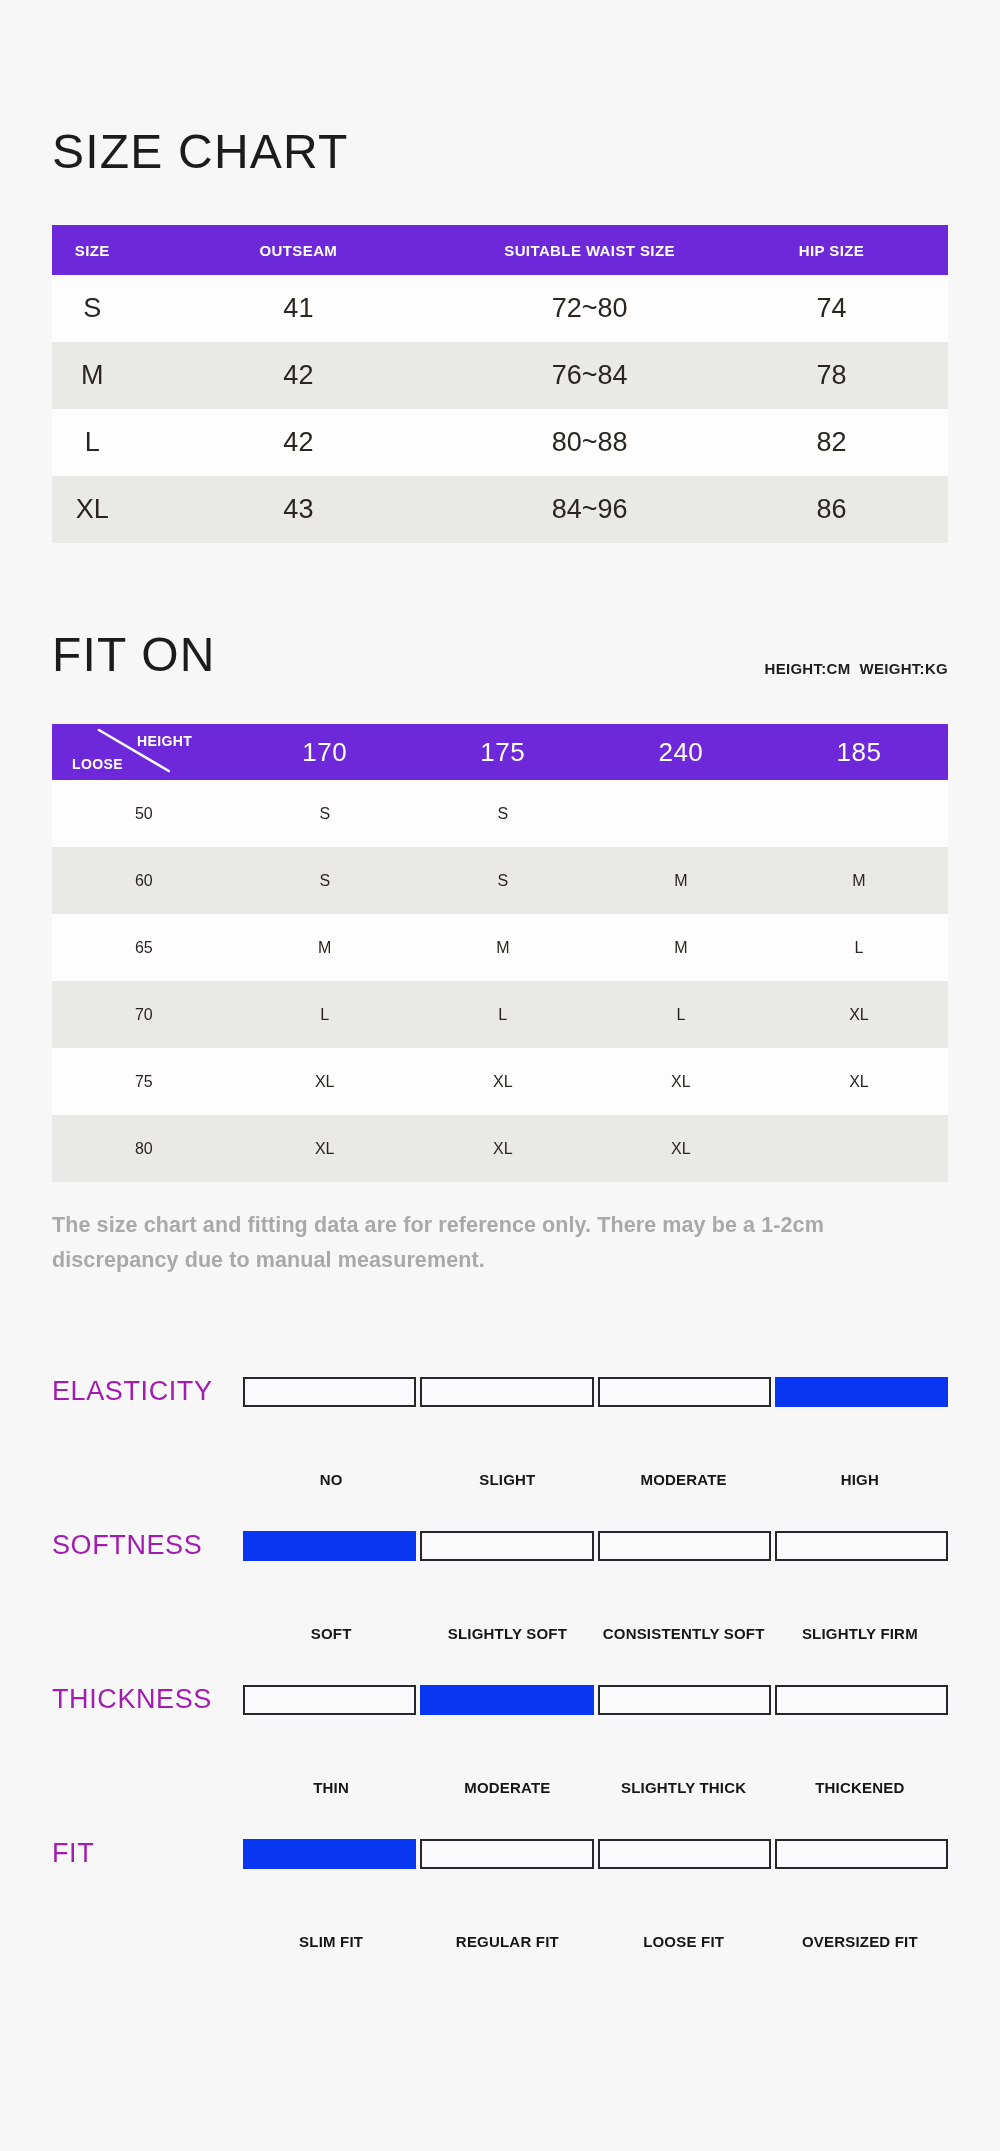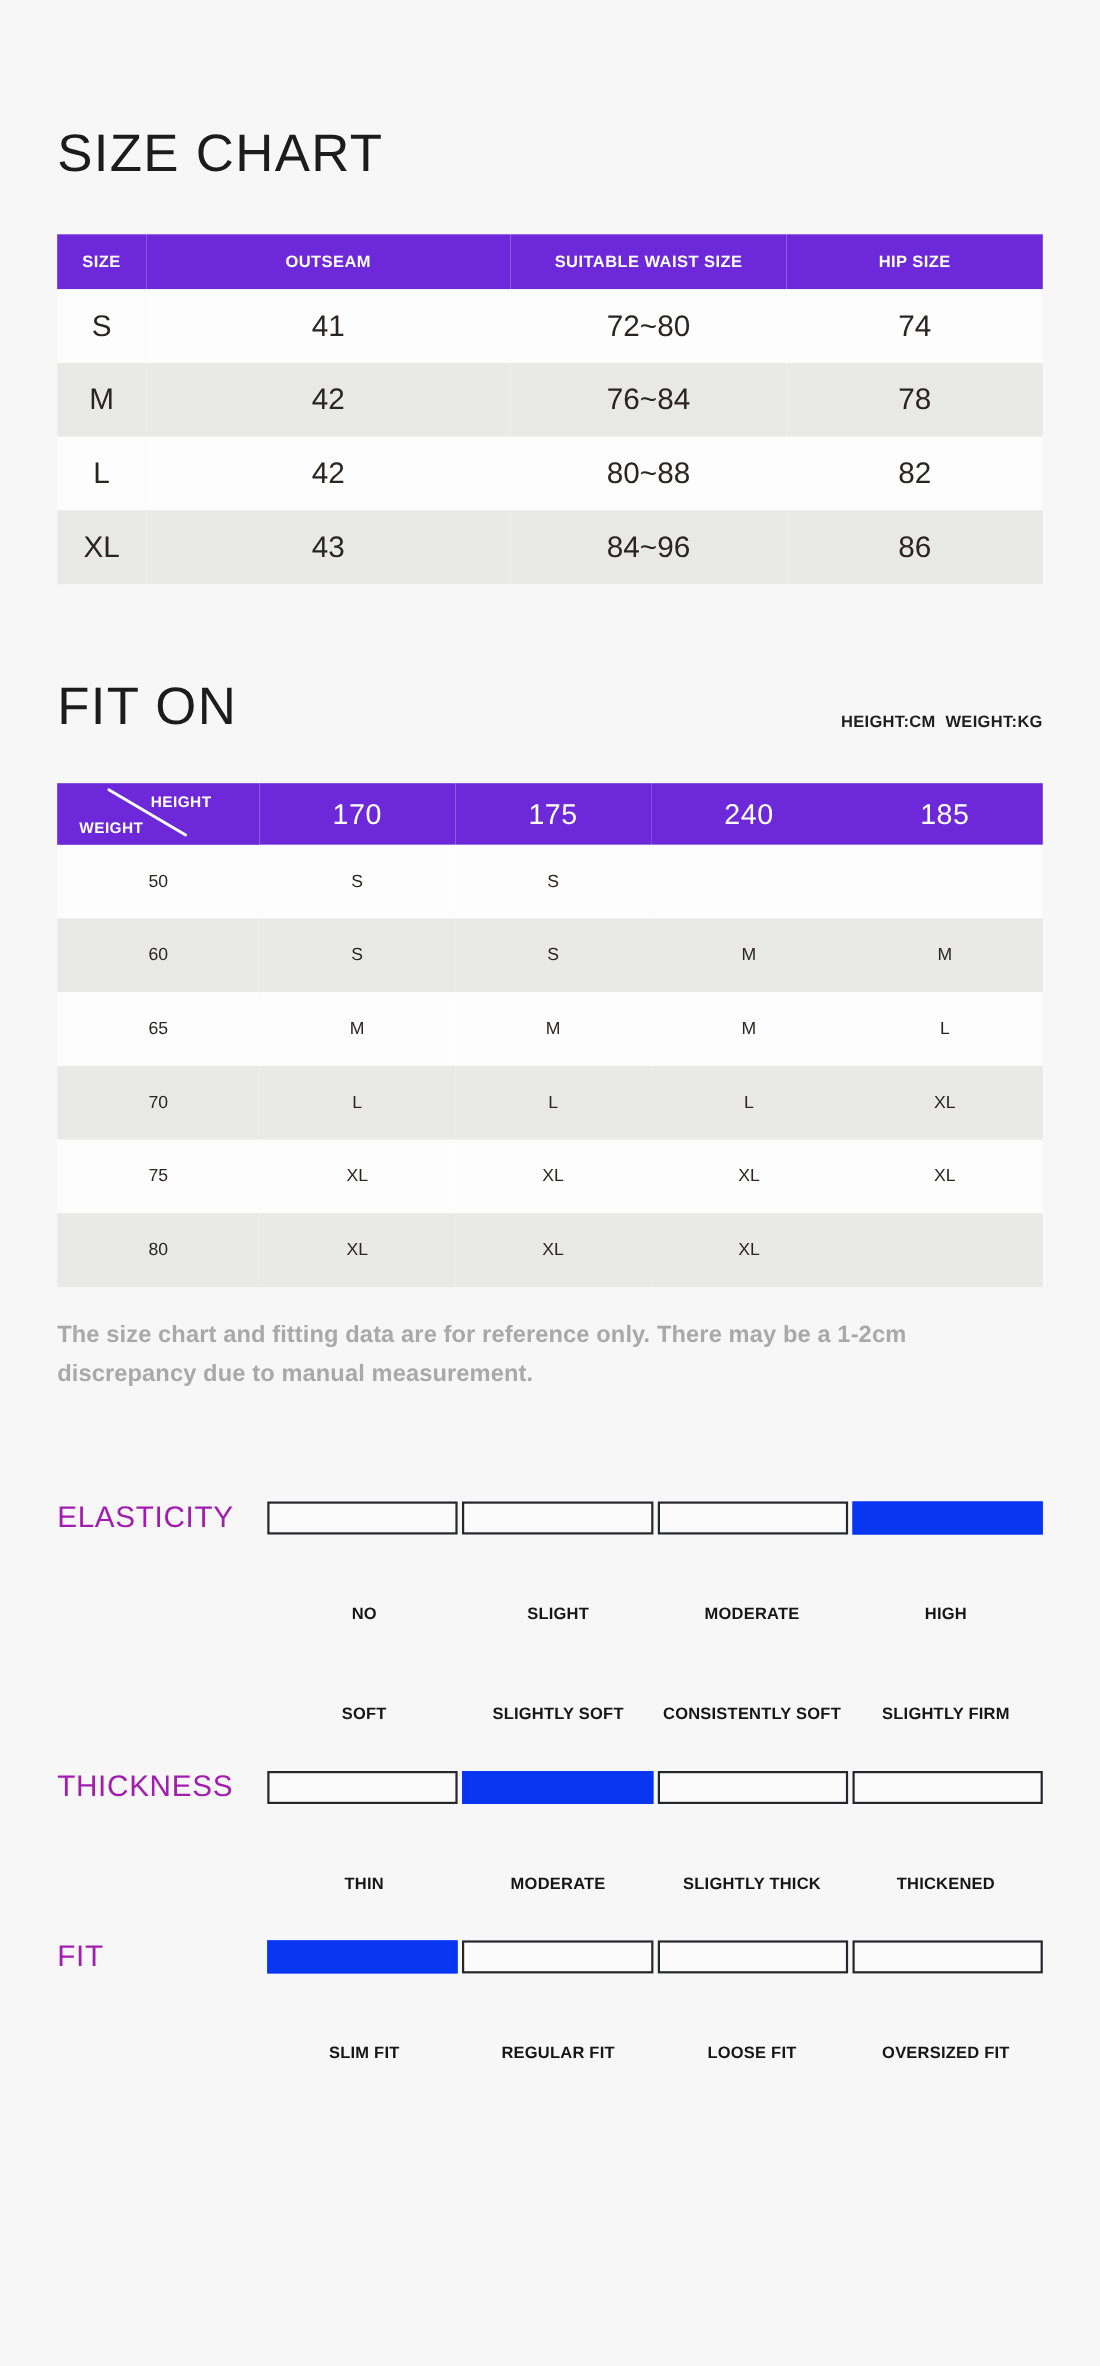--- a/index.html
+++ b/index.html
@@ -1,20 +1,20 @@
 <!DOCTYPE html>
 <html><head>
 <meta charset="utf-8">
 <style>
   html,body{margin:0;padding:0;background:#f7f7f7;}
   .page{
     width:1000px;height:2151px;background:#f7f7f7;position:relative;
     font-family:"Liberation Sans", sans-serif;color:#242120;overflow:hidden;
   }
-  .content{padding:0 52px;}
+  .content{padding:12px 52px;}
 
   
   .h1{
     font-size:48px;line-height:56px;font-weight:400;color:#1c1c1c;
     letter-spacing:1.2px;margin:0;
   }
   .size-chart-title{padding-top:112px;}
 
   
   table{border-collapse:collapse;table-layout:fixed;width:896px;}
@@ -146,21 +146,21 @@
           <col>
           <col>
         </colgroup>
       <thead>
         <tr>
           <th class="diag">
             <svg viewBox="0 0 184 56" preserveAspectRatio="none">
               <line x1="47" y1="6" x2="117" y2="47" stroke="#ffffff" stroke-width="2.6" stroke-linecap="round"></line>
             </svg>
             <span class="ax ax-col">HEIGHT</span>
-            <span class="ax ax-row">WEIGHT</span>
+            <span class="ax ax-row">LOOSE</span>
           </th>
           <th>170</th>
           <th>175</th>
           <th>240</th>
           <th>185</th>
         </tr>
       </thead>
       <tbody>
         <tr>
           <td>50</td>
@@ -223,20 +223,29 @@
         </div>
         <div class="opt-row">
           <span class="opt">NO</span>
           <span class="opt">SLIGHT</span>
           <span class="opt">MODERATE</span>
           <span class="opt">HIGH</span>
         </div>
       </div>
 
       <div class="attr-block">
+        <div class="attr-row">
+          <span class="attr-label">SOFTNESS</span>
+          <div class="bar">
+            <div class="seg filled"></div>
+            <div class="seg"></div>
+            <div class="seg"></div>
+            <div class="seg"></div>
+          </div>
+        </div>
         <div class="opt-row">
           <span class="opt">SOFT</span>
           <span class="opt">SLIGHTLY SOFT</span>
           <span class="opt">CONSISTENTLY SOFT</span>
           <span class="opt">SLIGHTLY FIRM</span>
         </div>
       </div>
 
       <div class="attr-block">
         <div class="attr-row">

